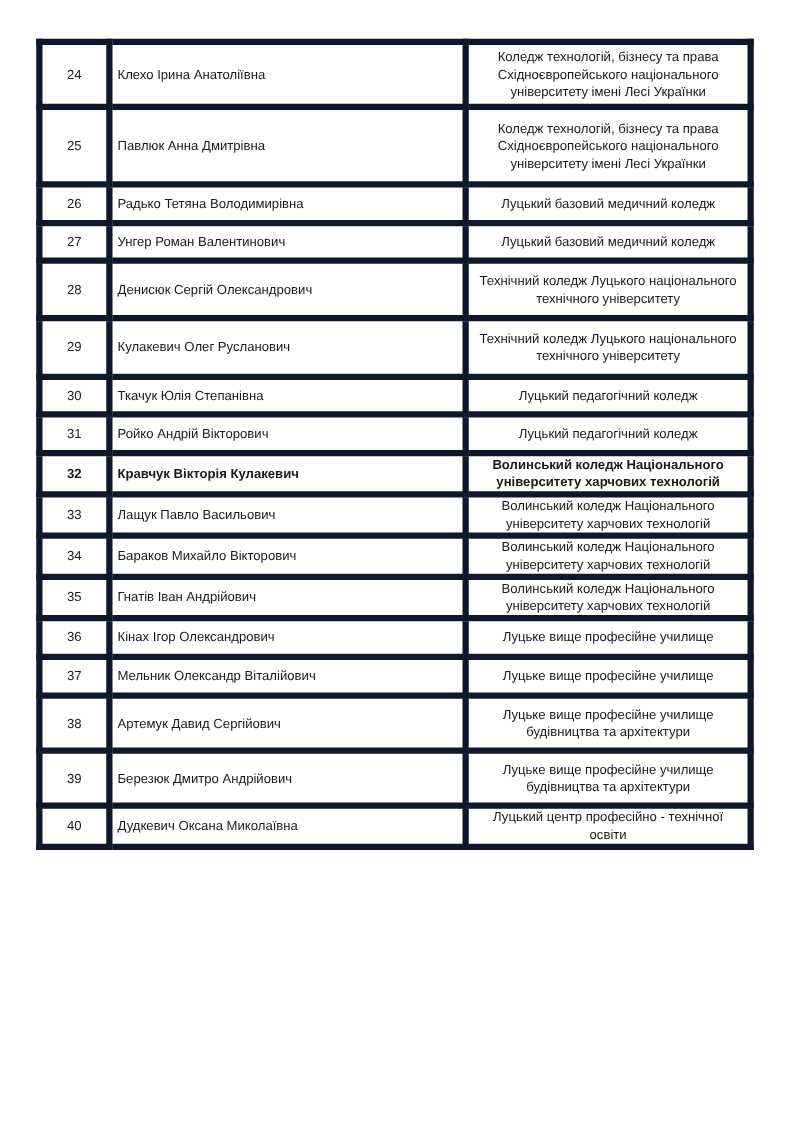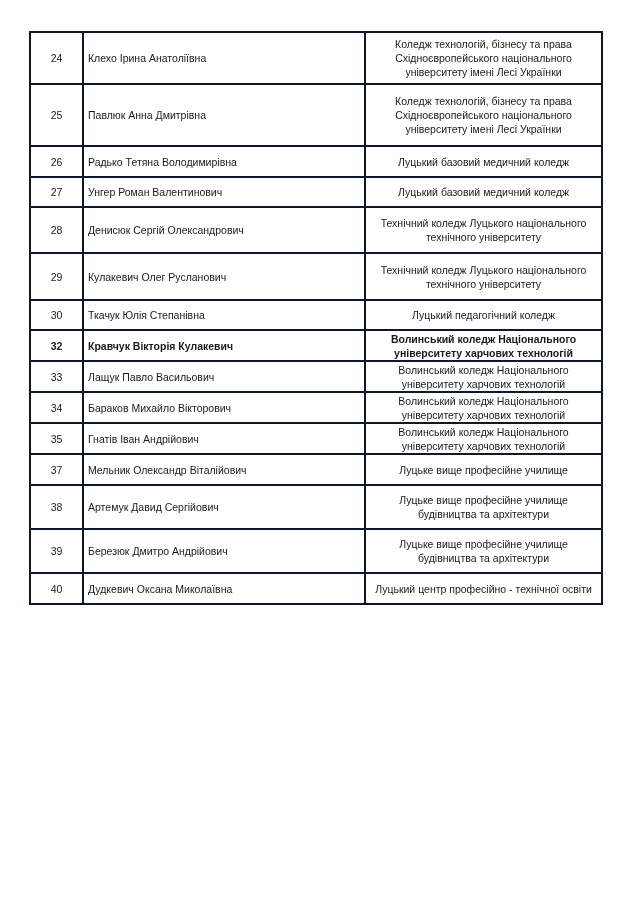--- a/index.html
+++ b/index.html
@@ -25,21 +25,21 @@
       position: absolute;
       left: 29px;
       top: 31px;
       width: 574px;
       border-collapse: collapse;
       table-layout: fixed;
       font-size: 10.5px;
       line-height: 14px;
     }
     table.roster td {
-      border: 2px solid #0f172a;
+      border: 5px solid #0f172a;
       padding: 0 4px;
       vertical-align: middle;
       overflow: hidden;
     }
     td.num {
       width: 43px;
       text-align: center;
     }
     td.name {
       width: 272px;
@@ -92,20 +92,25 @@
           <td class="num">29</td>
           <td class="name">Кулакевич  Олег Русланович</td>
           <td class="inst">Технічний коледж Луцького національного
 технічного університету</td>
         </tr>
         <tr style="height: 30px;">
           <td class="num">30</td>
           <td class="name">Ткачук Юлія Степанівна</td>
           <td class="inst">Луцький педагогічний коледж</td>
         </tr>
+        <tr style="height: 31px;">
+          <td class="num">31</td>
+          <td class="name">Ройко Андрій Вікторович</td>
+          <td class="inst">Луцький педагогічний коледж</td>
+        </tr>
         <tr style="height: 31px; font-weight: bold;">
           <td class="num">32</td>
           <td class="name">Кравчук Вікторія Кулакевич</td>
           <td class="inst">Волинський коледж Національного
 університету харчових технологій</td>
         </tr>
         <tr style="height: 31px;">
           <td class="num">33</td>
           <td class="name">Лащук Павло Васильович</td>
           <td class="inst">Волинський коледж Національного
@@ -115,20 +120,25 @@
           <td class="num">34</td>
           <td class="name">Бараков Михайло Вікторович</td>
           <td class="inst">Волинський коледж Національного
 університету харчових технологій</td>
         </tr>
         <tr style="height: 31px;">
           <td class="num">35</td>
           <td class="name">Гнатів Іван Андрійович</td>
           <td class="inst">Волинський коледж Національного
 університету харчових технологій</td>
+        </tr>
+        <tr style="height: 31px;">
+          <td class="num">36</td>
+          <td class="name">Кінах Ігор Олександрович</td>
+          <td class="inst">Луцьке вище професійне училище</td>
         </tr>
         <tr style="height: 31px;">
           <td class="num">37</td>
           <td class="name">Мельник Олександр Віталійович</td>
           <td class="inst">Луцьке вище професійне училище</td>
         </tr>
         <tr style="height: 44px;">
           <td class="num">38</td>
           <td class="name">Артемук Давид Сергійович</td>
           <td class="inst">Луцьке вище професійне училище

